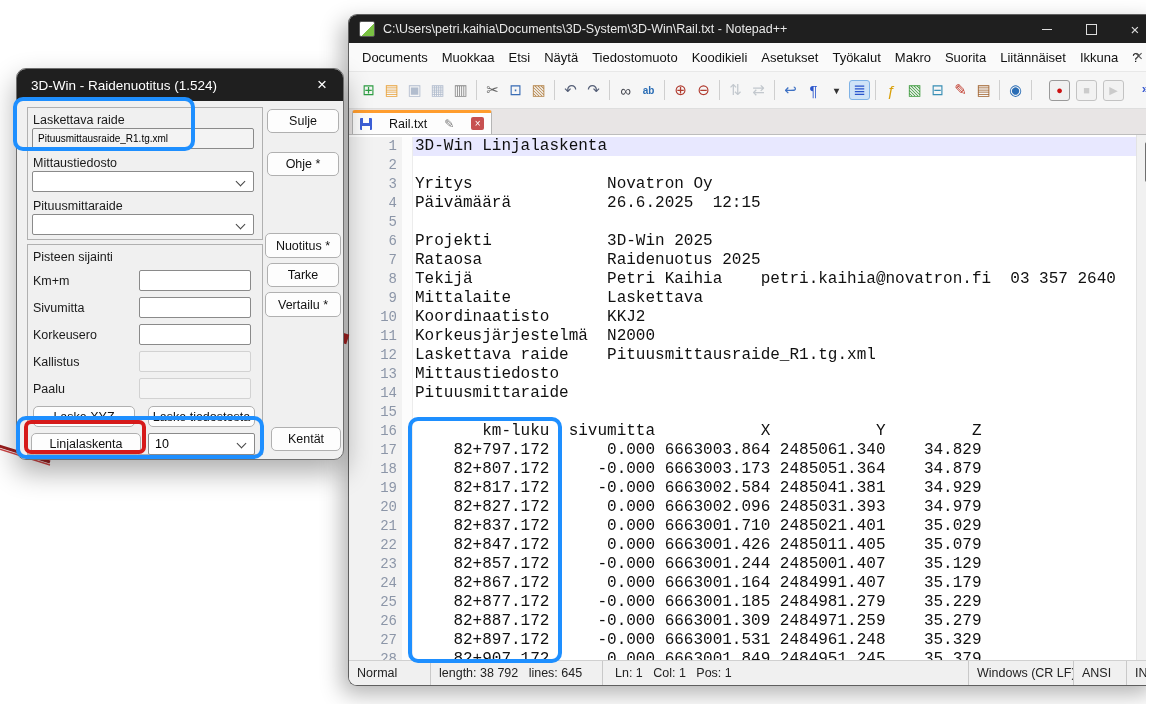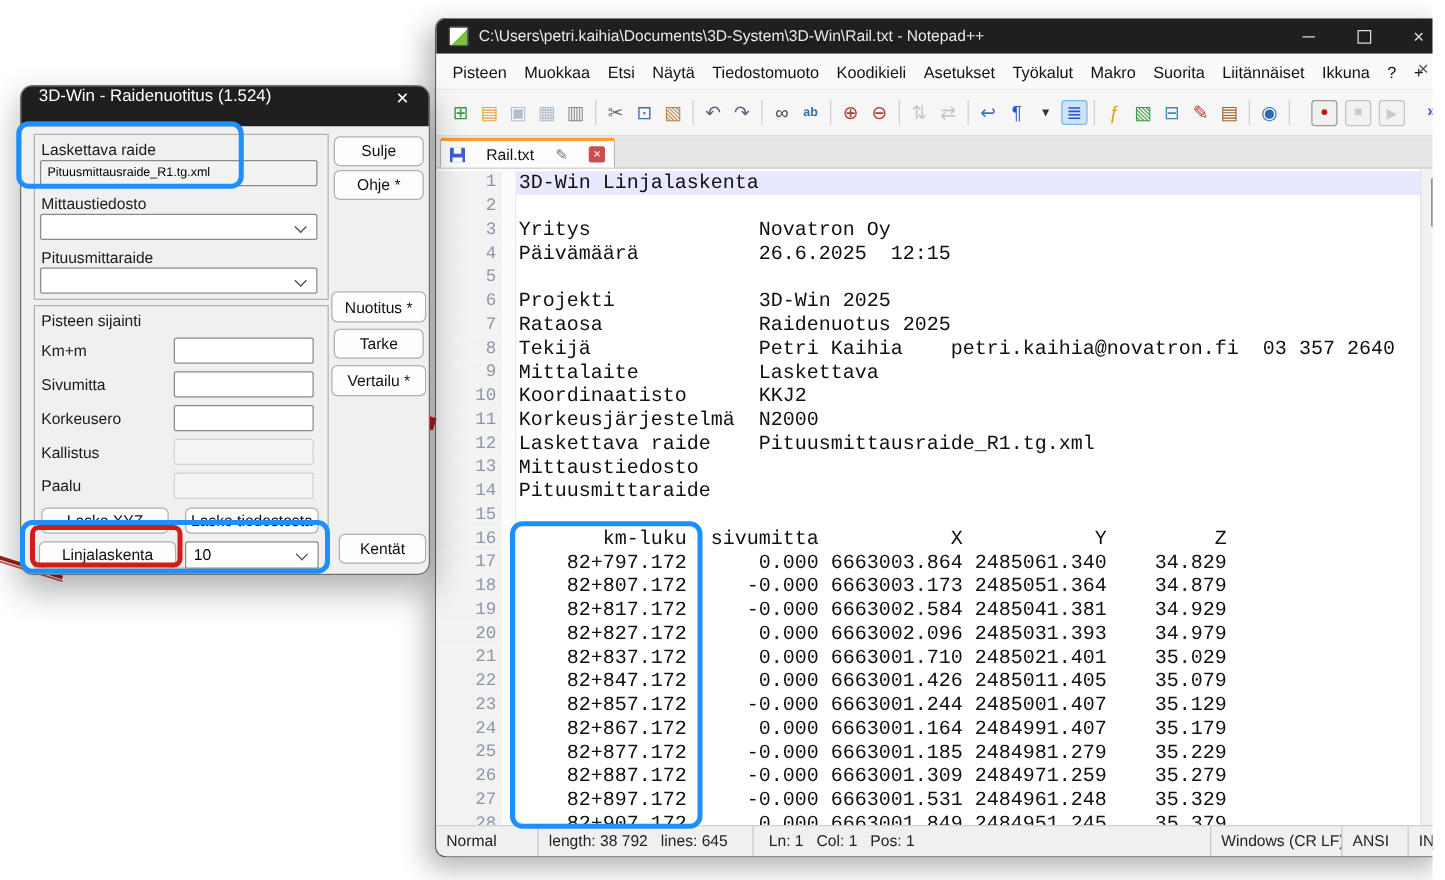--- a/index.html
+++ b/index.html
@@ -56,21 +56,21 @@
               font-size:12.5px;color:#222;flex:0 0 auto;}
   .sc{height:100%;display:flex;align-items:center;padding-left:8px;border-right:1px solid #c9c9c9;
       box-sizing:border-box;white-space:pre;overflow:hidden;}
   .sc1{width:82px;}.sc2{width:172px;}.sc3{width:366px;padding-left:12px;}.sc4{width:105px;}.sc5{width:53px;}.sc6{flex:1;border-right:none;}
   .grip{position:absolute;right:2px;bottom:3px;width:10px;height:10px;
         background:radial-gradient(circle at 2px 2px,#9a9a9a 1px,transparent 1.4px) 0 0/5px 5px;}
 
   
   .dlg{position:absolute;left:16px;top:68px;width:326px;height:390px;border:1px solid #6f6f6f;border-radius:10px;
        background:#f0f0f0;box-shadow:0 12px 28px rgba(0,0,0,.33);z-index:3;}
-  .dlg-title{height:32px;background:#1f1f1f;border-radius:9px 9px 0 0;display:flex;}
+  .dlg-title{height:32px;background:#1f1f1f;border-radius:9px 9px 0 0;display:flex;align-items:center;}
   .dlg-title-text{color:#fff;font-size:13.5px;padding-left:14px;flex:1;}
   .dlg-x{color:#fff;font-size:17px;padding:0 16px;}
   .dlg-body{position:relative;width:100%;height:358px;}
   .grp{position:absolute;border:1px solid #b0b0b0;background:transparent;}
   .grp1{left:10px;top:6px;width:234px;height:131px;}
   .grp2{left:10px;top:143px;width:234px;height:209px;}
   .dlbl{position:absolute;font-size:12.5px;color:#1a1a1a;white-space:nowrap;}
   .dfield{position:absolute;height:21px;box-sizing:border-box;border:1px solid #8a8a8a;background:#fff;
           font-size:10px;color:#000;font-family:"Liberation Sans",sans-serif;padding:0 5px;border-radius:2px;}
   .dfield.ro{background:#f3f3f3;}
@@ -106,21 +106,21 @@
       <div class="winbtn">
           <span class="bar"></span>
         </div>
       <div class="winbtn">
           <span class="box"></span>
         </div>
       <div class="winbtn">×</div>
     </div>
 
     <div class="npp-menu" id="menu-bar">
-        <span class="mi">Pisteen</span>
+        <span class="mi">Documents</span>
         <span class="mi">Muokkaa</span>
         <span class="mi">Etsi</span>
         <span class="mi">Näytä</span>
         <span class="mi">Tiedostomuoto</span>
         <span class="mi">Koodikieli</span>
         <span class="mi">Asetukset</span>
         <span class="mi">Työkalut</span>
         <span class="mi">Makro</span>
         <span class="mi">Suorita</span>
         <span class="mi">Liitännäiset</span>
@@ -381,21 +381,21 @@
 
       <div class="grp grp1"></div>
       <span class="dlbl" style="left:16px;top:12px;">Laskettava raide</span>
       <input class="dfield ro" style="left: 15px; top: 27px; width: 222px;" readonly="" value="Pituusmittausraide_R1.tg.xml">
       <span class="dlbl" style="left:16px;top:55px;">Mittaustiedosto</span>
       <div class="combo" style="left:15px;top:70px;width:222px;"></div>
       <span class="dlbl" style="left:16px;top:98px;">Pituusmittaraide</span>
       <div class="combo" style="left:15px;top:113px;width:222px;"></div>
 
       <div class="wbtn" style="left:250px;top:8px;width:72px;height:24px;">Sulje</div>
-      <div class="wbtn" style="left:250px;top:35px;width:72px;height:24px;">Ohje *</div>
+      <div class="wbtn" style="left:250px;top:51px;width:72px;height:24px;">Ohje *</div>
 
       <div class="grp grp2"></div>
       <span class="dlbl" style="left:16px;top:149px;">Pisteen sijainti</span>
       <span class="dlbl" style="left:16px;top:173px;">Km+m</span>
       <input class="dfield" style="left: 122px; top: 169px; width: 112px;">
       <span class="dlbl" style="left:16px;top:200px;">Sivumitta</span>
       <input class="dfield" style="left: 122px; top: 196px; width: 112px;">
       <span class="dlbl" style="left:16px;top:227px;">Korkeusero</span>
       <input class="dfield" style="left: 122px; top: 223px; width: 112px;">
       <span class="dlbl" style="left:16px;top:254px;">Kallistus</span>

